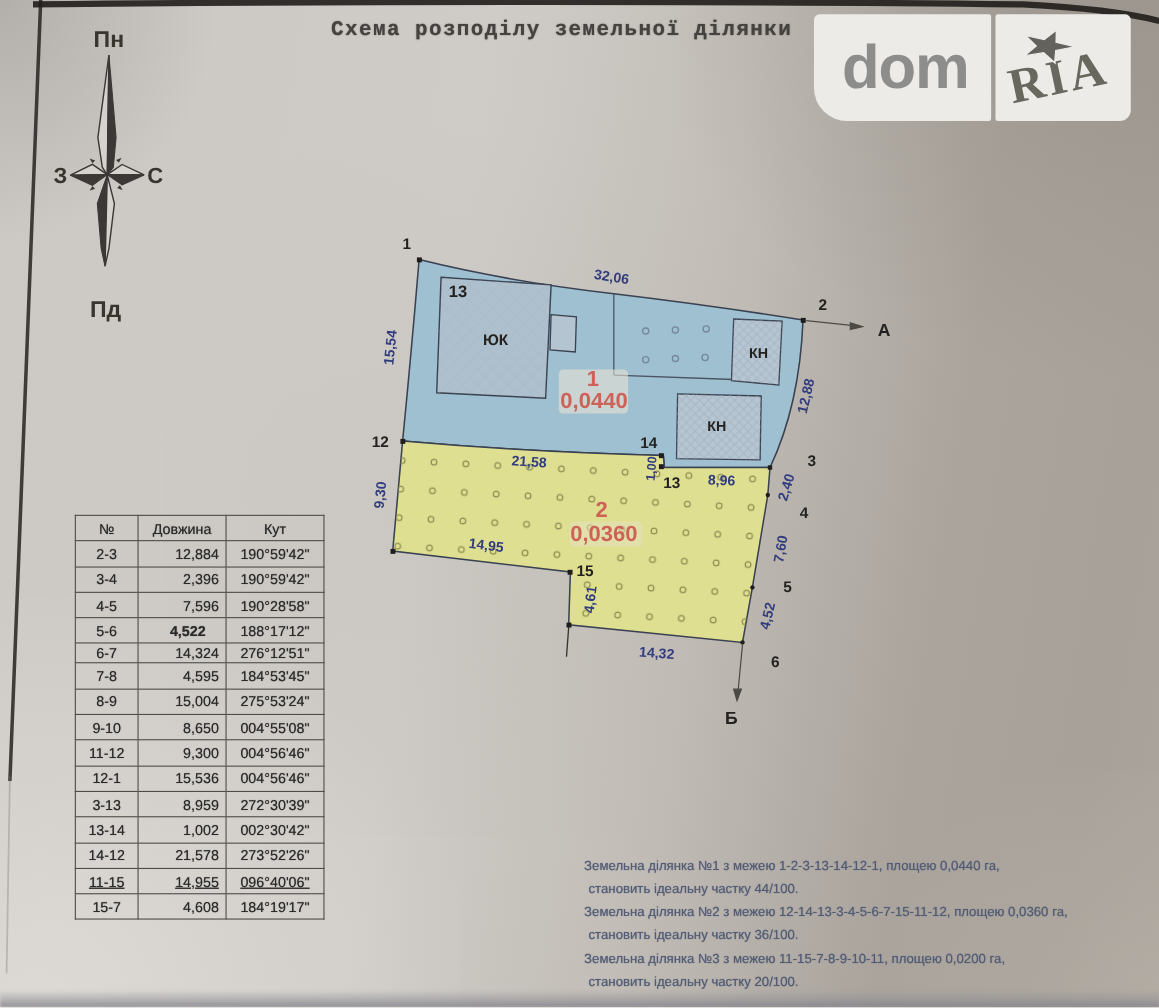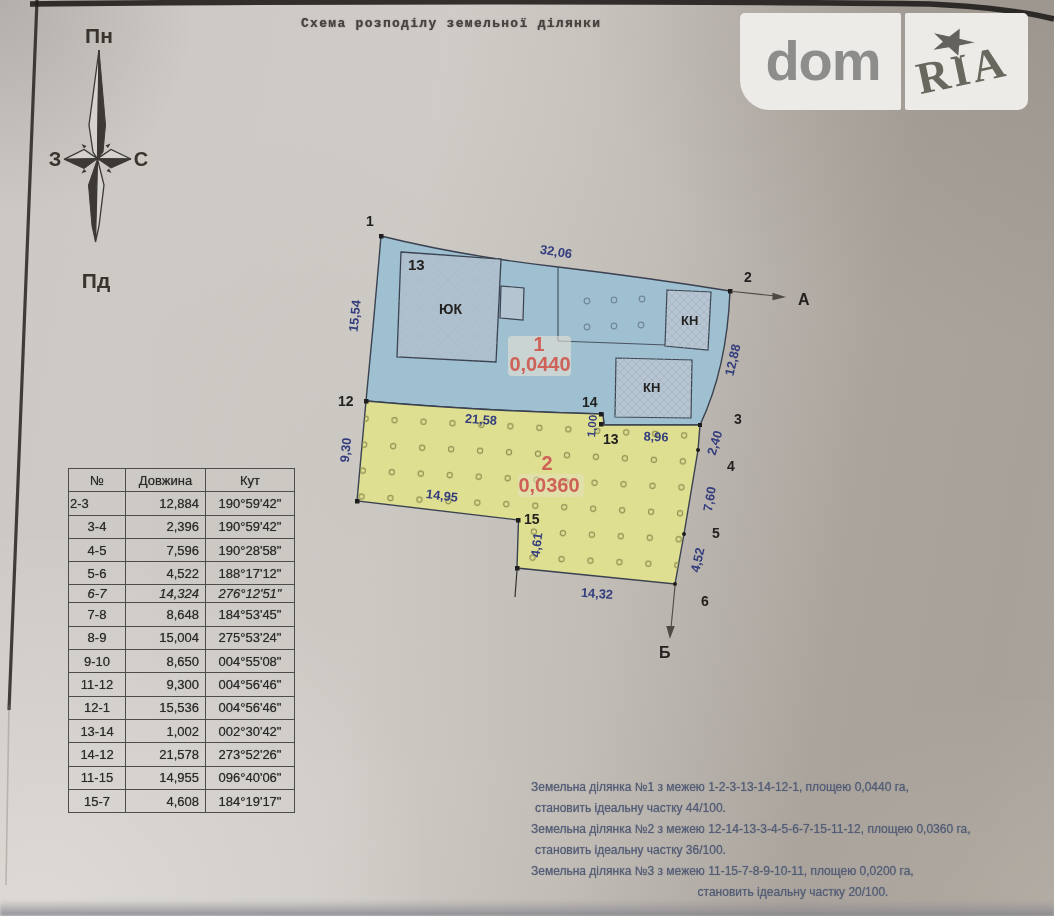--- a/index.html
+++ b/index.html
@@ -33,21 +33,21 @@
   </svg>
 
   <svg class="abs" style="left:0;top:0;" width="1054" height="40" viewBox="0 0 1054 40">
     <path d="M30,4 C300,1 700,1 930,4 Q1010,8 1054,19" stroke="#201d1b" stroke-width="5.6" fill="none" opacity="0.9"></path>
   </svg>
 
   <div class="abs" style="left:0;top:900px;width:1054px;height:16px;
     background:linear-gradient(180deg, rgba(148,147,154,0) 0%, rgba(142,141,148,0.5) 55%, rgba(130,129,138,0.85) 100%);filter:blur(1.5px);"></div>
 
   <div class="abs" style="left:301px;top:16px;width:460px;font-family:'Liberation Mono',monospace;
-    font-size:13px;font-weight:bold;letter-spacing:1.3px;color:#45423f;text-shadow:0 0 1.2px rgba(70,66,62,0.8);">Схема розподілу земельної ділянки</div>
+    font-size:19px;font-weight:bold;letter-spacing:1.3px;color:#45423f;text-shadow:0 0 1.2px rgba(70,66,62,0.8);">Схема розподілу земельної ділянки</div>
 
   <div class="abs" style="left:740px;top:13px;width:288px;height:102px;">
 
     <div class="abs" style="left:0;top:0;width:161px;height:97px;background:#edebe8;
       border-radius:5px 2px 2px 30px;"></div>
 
     <div class="abs" style="left:2px;top:20px;width:162px;text-align:center;color:#8d8d8b;
       font-size:56px;font-weight:bold;line-height:1;letter-spacing:-1px;">dom</div>
 
     <div class="abs" style="left:165px;top:0;width:123px;height:97px;background:#edebe8;
@@ -255,47 +255,47 @@
 
   <table class="abs" style="left:68px;top:468px;border-collapse:collapse;font-size:13px;color:#2a2a2a;
     text-shadow:0 0 0.8px rgba(42,42,42,0.7);" cellspacing="0">
     <tbody>
         <tr style="height:23.3px;">
           <td style="border:1.2px solid #4e4c49;width:54px;text-align:center;">№</td>
           <td style="border:1.2px solid #4e4c49;width:77px;text-align:center;">Довжина</td>
           <td style="border:1.2px solid #4e4c49;width:86px;text-align:center;">Кут</td>
         </tr>
     <tr style="height:23.3px;">
-          <td style="border:1.2px solid #4e4c49;">2-3</td>
+          <td style="border:1.2px solid #4e4c49;text-align:center;">2-3</td>
           <td style="border:1.2px solid #4e4c49;text-align:right;padding-right:6px;">12,884</td>
           <td style="border:1.2px solid #4e4c49;text-align:center;">190°59'42"</td>
         </tr>
     <tr style="height:23.3px;">
           <td style="border:1.2px solid #4e4c49;text-align:center;">3-4</td>
           <td style="border:1.2px solid #4e4c49;text-align:right;padding-right:6px;">2,396</td>
           <td style="border:1.2px solid #4e4c49;text-align:center;">190°59'42"</td>
         </tr>
     <tr style="height:23.3px;">
           <td style="border:1.2px solid #4e4c49;text-align:center;">4-5</td>
           <td style="border:1.2px solid #4e4c49;text-align:right;padding-right:6px;">7,596</td>
           <td style="border:1.2px solid #4e4c49;text-align:center;">190°28'58"</td>
         </tr>
     <tr style="height:23.3px;">
           <td style="border:1.2px solid #4e4c49;text-align:center;">5-6</td>
-          <td style="border:1.2px solid #4e4c49;text-align:right;padding-right:6px;">4,522</td>
+          <td style="border:1.2px solid #4e4c49;text-align:right;padding-right:18px;font-weight:bold;">4,522</td>
           <td style="border:1.2px solid #4e4c49;text-align:center;">188°17'12"</td>
         </tr>
-    <tr style="height:14px;font-style:italic;">
+    <tr style="height:14px;">
           <td style="border:1.2px solid #4e4c49;text-align:center;">6-7</td>
           <td style="border:1.2px solid #4e4c49;text-align:right;padding-right:6px;">14,324</td>
           <td style="border:1.2px solid #4e4c49;text-align:center;">276°12'51"</td>
         </tr>
     <tr style="height:23.3px;">
           <td style="border:1.2px solid #4e4c49;text-align:center;">7-8</td>
-          <td style="border:1.2px solid #4e4c49;text-align:right;padding-right:6px;">8,648</td>
+          <td style="border:1.2px solid #4e4c49;text-align:right;padding-right:6px;">4,595</td>
           <td style="border:1.2px solid #4e4c49;text-align:center;">184°53'45"</td>
         </tr>
     <tr style="height:23.3px;">
           <td style="border:1.2px solid #4e4c49;text-align:center;">8-9</td>
           <td style="border:1.2px solid #4e4c49;text-align:right;padding-right:6px;">15,004</td>
           <td style="border:1.2px solid #4e4c49;text-align:center;">275°53'24"</td>
         </tr>
     <tr style="height:23.3px;">
           <td style="border:1.2px solid #4e4c49;text-align:center;">9-10</td>
           <td style="border:1.2px solid #4e4c49;text-align:right;padding-right:6px;">8,650</td>
@@ -305,30 +305,35 @@
           <td style="border:1.2px solid #4e4c49;text-align:center;">11-12</td>
           <td style="border:1.2px solid #4e4c49;text-align:right;padding-right:6px;">9,300</td>
           <td style="border:1.2px solid #4e4c49;text-align:center;">004°56'46"</td>
         </tr>
     <tr style="height:23.3px;">
           <td style="border:1.2px solid #4e4c49;text-align:center;">12-1</td>
           <td style="border:1.2px solid #4e4c49;text-align:right;padding-right:6px;">15,536</td>
           <td style="border:1.2px solid #4e4c49;text-align:center;">004°56'46"</td>
         </tr>
     <tr style="height:23.3px;">
+          <td style="border:1.2px solid #4e4c49;text-align:center;">3-13</td>
+          <td style="border:1.2px solid #4e4c49;text-align:right;padding-right:6px;">8,959</td>
+          <td style="border:1.2px solid #4e4c49;text-align:center;">272°30'39"</td>
+        </tr>
+    <tr style="height:23.3px;">
           <td style="border:1.2px solid #4e4c49;text-align:center;">13-14</td>
           <td style="border:1.2px solid #4e4c49;text-align:right;padding-right:6px;">1,002</td>
           <td style="border:1.2px solid #4e4c49;text-align:center;">002°30'42"</td>
         </tr>
     <tr style="height:23.3px;">
           <td style="border:1.2px solid #4e4c49;text-align:center;">14-12</td>
           <td style="border:1.2px solid #4e4c49;text-align:right;padding-right:6px;">21,578</td>
           <td style="border:1.2px solid #4e4c49;text-align:center;">273°52'26"</td>
         </tr>
-    <tr style="height:23.3px;">
+    <tr style="height:23.3px;text-decoration:underline;">
           <td style="border:1.2px solid #4e4c49;text-align:center;">11-15</td>
           <td style="border:1.2px solid #4e4c49;text-align:right;padding-right:6px;margin-top:20px;">14,955</td>
           <td style="border:1.2px solid #4e4c49;text-align:center;">096°40'06"</td>
         </tr>
     <tr style="height:23.3px;">
           <td style="border:1.2px solid #4e4c49;text-align:center;">15-7</td>
           <td style="border:1.2px solid #4e4c49;text-align:right;padding-right:6px;">4,608</td>
           <td style="border:1.2px solid #4e4c49;text-align:center;">184°19'17"</td>
         </tr>
   </tbody>
@@ -340,16 +345,16 @@
     <div>Земельна ділянка №1 з межею 1-2-3-13-14-12-1, площею 0,0440 га,</div>
 
     <div style="padding-left:4px;">становить ідеальну частку 44/100.</div>
 
     <div>Земельна ділянка №2 з межею 12-14-13-3-4-5-6-7-15-11-12, площею 0,0360 га,</div>
 
     <div style="padding-left:4px;">становить ідеальну частку 36/100.</div>
 
     <div>Земельна ділянка №3 з межею 11-15-7-8-9-10-11, площею 0,0200 га,</div>
 
-    <div style="padding-left:4px;text-align:center;">становить ідеальну частку 20/100.</div>
+    <div style="padding-left:4px;">становить ідеальну частку 20/100.</div>
   </div>
 
 </div>
 
 </body></html>

